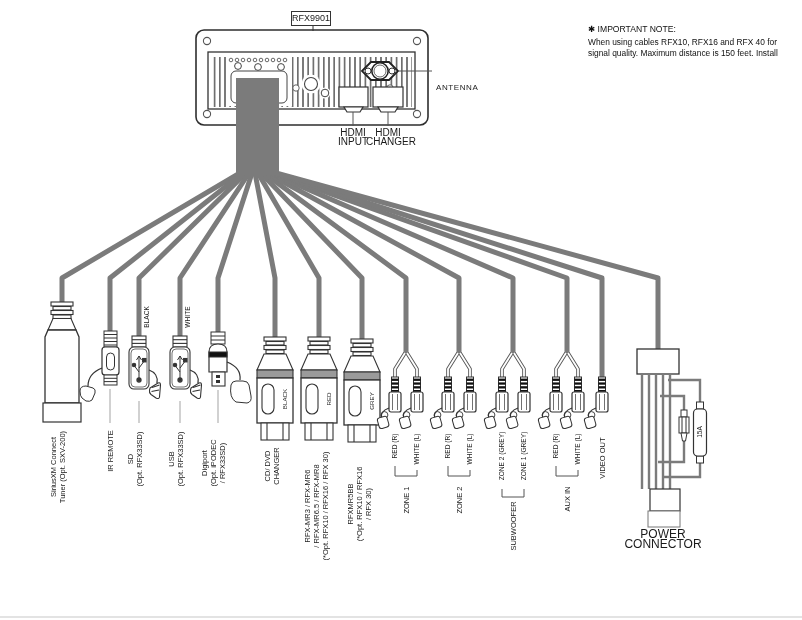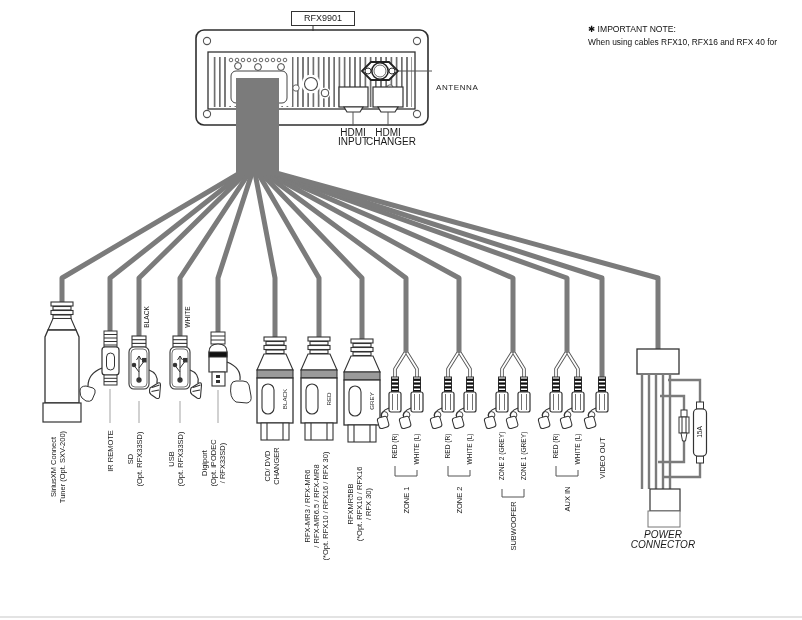--- a/index.html
+++ b/index.html
@@ -5,21 +5,21 @@
   html,body{margin:0;padding:0;background:#ffffff;}
   #stage{position:relative;width:802px;height:620px;background:#ffffff;overflow:hidden;
          font-family:"Liberation Sans",sans-serif;color:#1a1a1a;}
   #art{position:absolute;left:0;top:0;}
   .vlabel{position:absolute;transform:translate(-50%,-50%) rotate(-90deg);
           white-space:nowrap;text-align:center;font-size:7.5px;line-height:9px;color:#1a1a1a;}
   .vlabel.small{font-size:6.6px;line-height:8px;}
   .vlabel.tiny{font-size:6.2px;line-height:7px;color:#222;}
   .hlabel{position:absolute;font-size:8px;color:#1a1a1a;white-space:nowrap;margin-top:17px;}
   .center2{position:absolute;text-align:center;font-size:10px;line-height:8.6px;color:#1a1a1a;}
-  #model-box{position:absolute;left:291px;top:11px;border:1px solid #333;padding:1px 12px;
+  #model-box{position:absolute;left:291px;top:11px;border:1px solid #333;padding:1px 0;
              font-size:9px;line-height:11px;background:#fff;}
   #note{position:absolute;left:588px;top:24px;width:212px;font-size:8.4px;line-height:11.5px;color:#111;}
   #note .t{font-weight:normal;font-size:8.6px;margin-bottom:1px;}
 </style>
 </head>
 <body>
 
 <div id="stage">
 
 <svg id="art" width="802" height="620" viewBox="0 0 802 620">
@@ -280,20 +280,21 @@
   </g>
 
   <line x1="0" y1="617" x2="802" y2="617" stroke="#e3e3e3" stroke-width="2"></line>
 </svg>
 
 <div id="model-box">RFX9901</div>
 
 <div id="note">
   <div class="t">✱ IMPORTANT NOTE:</div>
   <div>When using cables RFX10, RFX16 and RFX 40 for</div>
+  <div>signal quality. Maximum distance is 150 feet. Install</div>
 </div>
 
 <div class="hlabel" style="left:436px;top:66px;letter-spacing:0.6px;">ANTENNA</div>
 
 <div class="center2" style="left:333px;top:129px;width:40px;">
   <div>HDMI</div>
   <div>INPUT</div>
 </div>
 <div class="center2" style="left:366px;top:129px;width:44px;">
   <div>HDMI</div>
@@ -354,18 +355,18 @@
 <div class="vlabel small" style="left:524px;top:456px;">ZONE 1 (GREY)</div>
 <div class="vlabel" style="left:513px;top:526px;">SUBWOOFER</div>
 
 <div class="vlabel small" style="left:556px;top:446px;">RED (R)</div>
 <div class="vlabel small" style="left:578px;top:449px;">WHITE (L)</div>
 <div class="vlabel" style="left:567px;top:499px;">AUX IN</div>
 
 <div class="vlabel" style="left:602px;top:458px;">VIDEO OUT</div>
 
 <div class="vlabel small" style="left:700px;top:432px;">15A</div>
-<div class="center2" style="left:618px;top:530px;width:90px;font-size:10px;line-height:9.5px;font-style:italic;">
+<div class="center2" style="left:618px;top:530px;width:90px;font-size:12px;line-height:9.5px;">
   <div>POWER</div>
   <div>CONNECTOR</div>
 </div>
 
 </div>
 
 </body></html>

